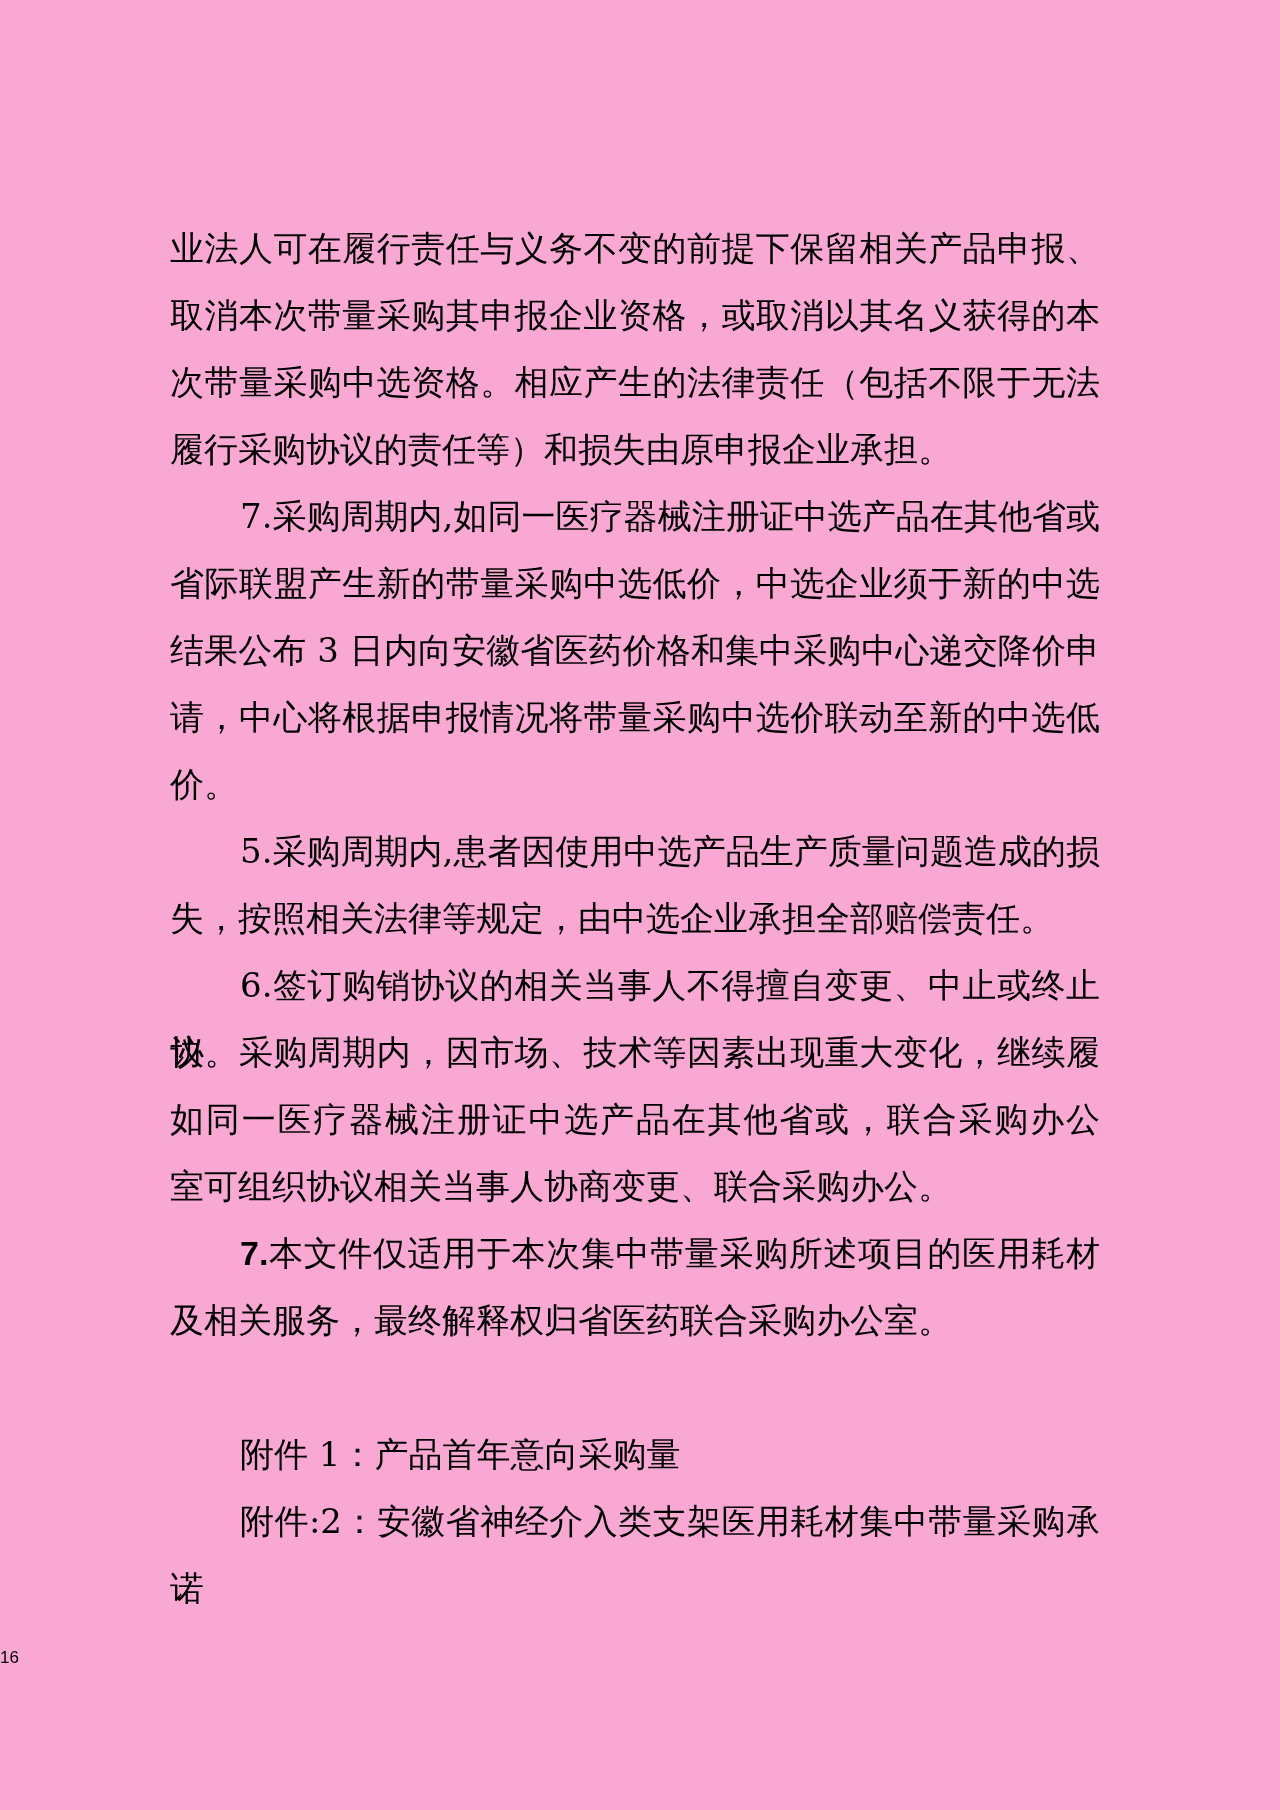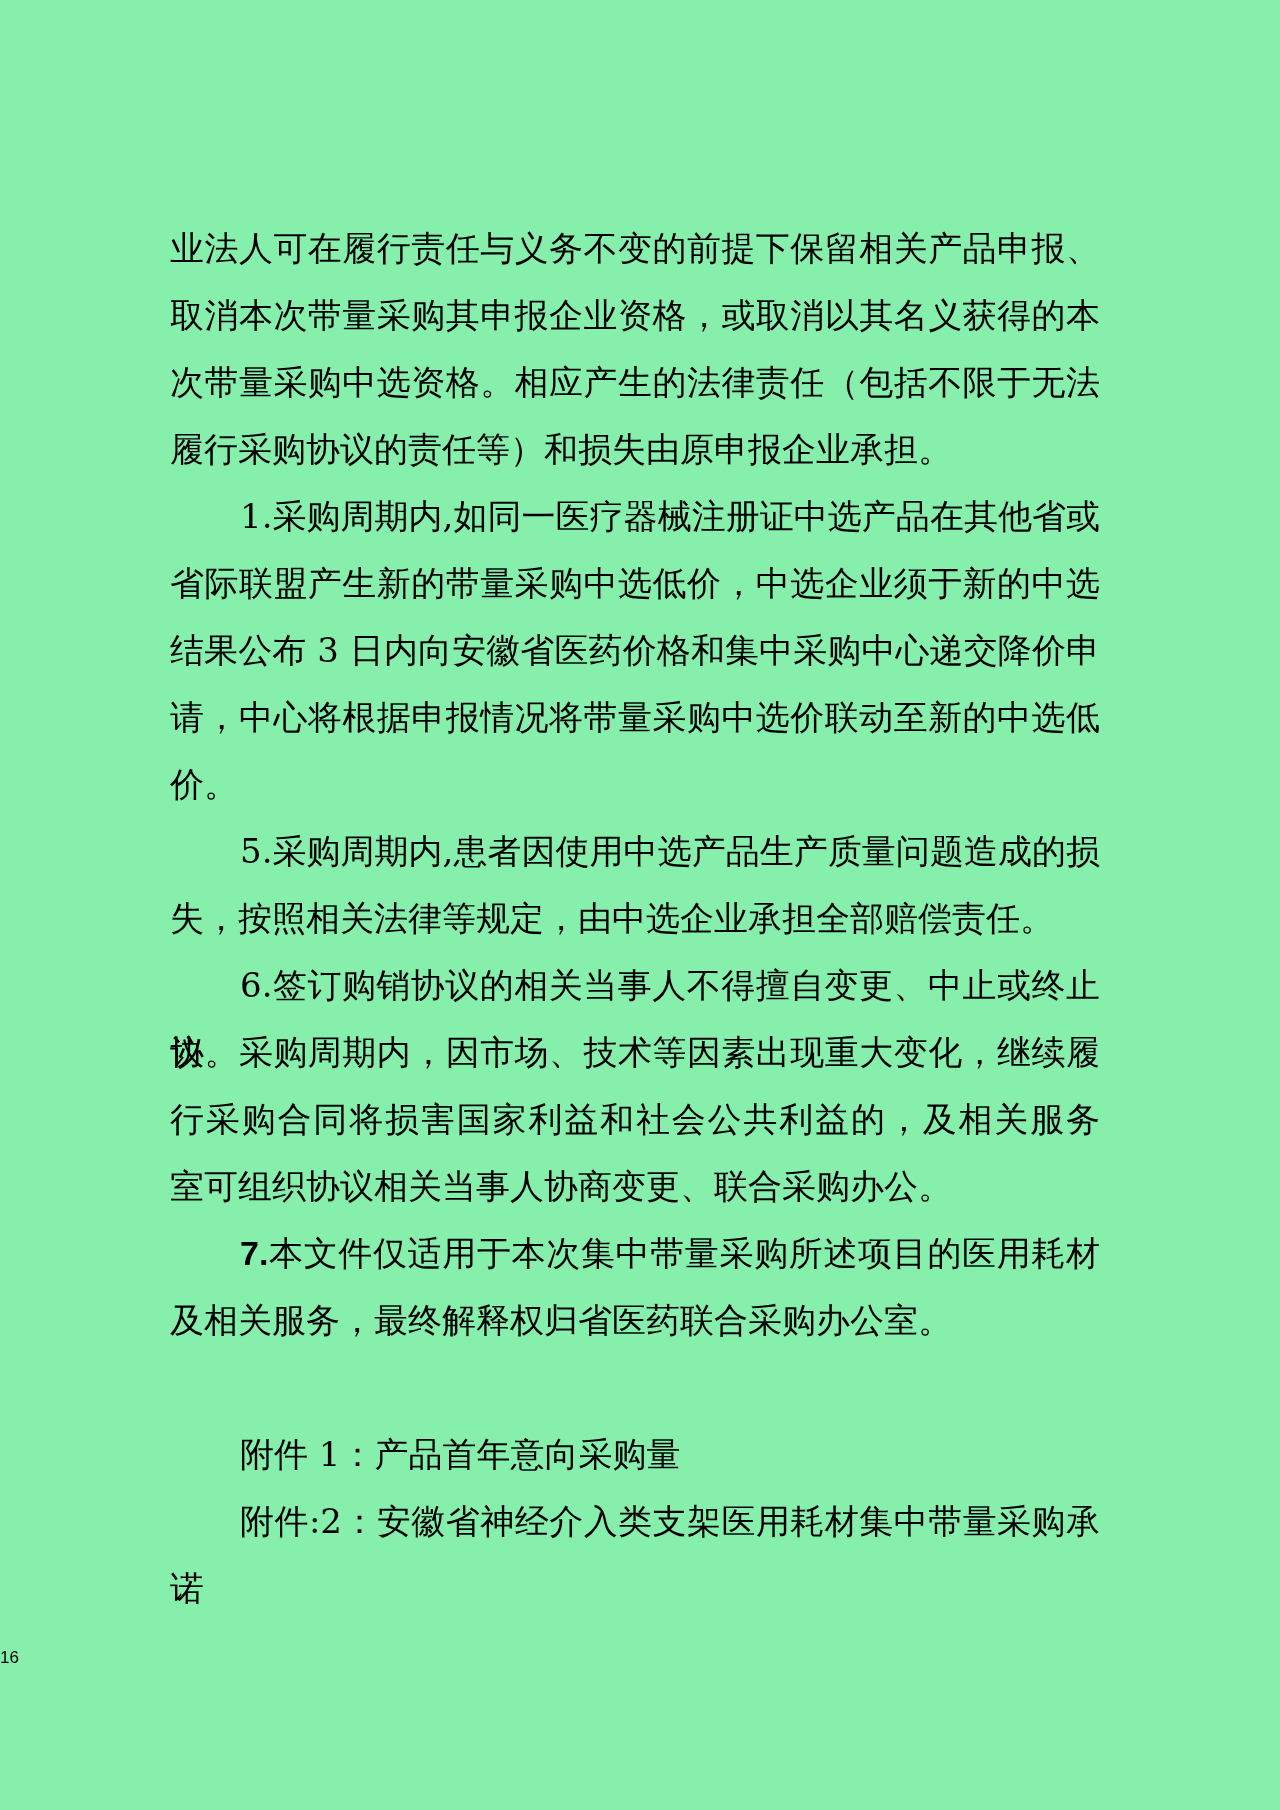--- a/index.html
+++ b/index.html
@@ -4,21 +4,21 @@
 <style>
   html, body {
     margin: 0;
     padding: 0;
     background: #ffffff;
   }
   .page {
     position: relative;
     width: 1280px;
     height: 1810px;
-    background: #86efac;
+    background: #f9a8d4;
     color: #000000;
     font-family: "DejaVu Serif", "Liberation Serif", serif;
     overflow: hidden;
   }
   .content {
     position: absolute;
     left: 170px;
     top: 215px;
     width: 930px;
   }
@@ -57,30 +57,30 @@
 </style>
 </head>
 <body>
 
 <div class="page">
   <div class="content">
       <div class="line">业法人可在履行责任与义务不变的前提下保留相关产品申报、</div>
       <div class="line">取消本次带量采购其申报企业资格，或取消以其名义获得的本</div>
       <div class="line">次带量采购中选资格。相应产生的法律责任（包括不限于无法</div>
       <div class="line end">履行采购协议的责任等）和损失由原申报企业承担。</div>
-      <div class="line indent">1.采购周期内,如同一医疗器械注册证中选产品在其他省或</div>
+      <div class="line indent">7.采购周期内,如同一医疗器械注册证中选产品在其他省或</div>
       <div class="line">省际联盟产生新的带量采购中选低价，中选企业须于新的中选</div>
       <div class="line">结果公布 3 日内向安徽省医药价格和集中采购中心递交降价申</div>
       <div class="line">请，中心将根据申报情况将带量采购中选价联动至新的中选低</div>
       <div class="line end">价。</div>
       <div class="line indent">5.采购周期内,患者因使用中选产品生产质量问题造成的损</div>
       <div class="line end">失，按照相关法律等规定，由中选企业承担全部赔偿责任。</div>
       <div class="line indent">6.签订购销协议的相关当事人不得擅自变更、中止或终止协</div>
       <div class="line">议。采购周期内，因市场、技术等因素出现重大变化，继续履</div>
-      <div class="line">行采购合同将损害国家利益和社会公共利益的，及相关服务</div>
+      <div class="line">如同一医疗器械注册证中选产品在其他省或，联合采购办公</div>
       <div class="line end">室可组织协议相关当事人协商变更、联合采购办公。</div>
       <div class="line indent"><b class="bold-prefix">7.</b>本文件仅适用于本次集中带量采购所述项目的医用耗材</div>
       <div class="line end">及相关服务，最终解释权归省医药联合采购办公室。</div>
       <div class="line spacer"></div>
       <div class="line indent end">附件 1：产品首年意向采购量</div>
       <div class="line indent">附件:2：安徽省神经介入类支架医用耗材集中带量采购承诺</div>
     </div>
   <div class="page-number">16</div>
 </div>
 

